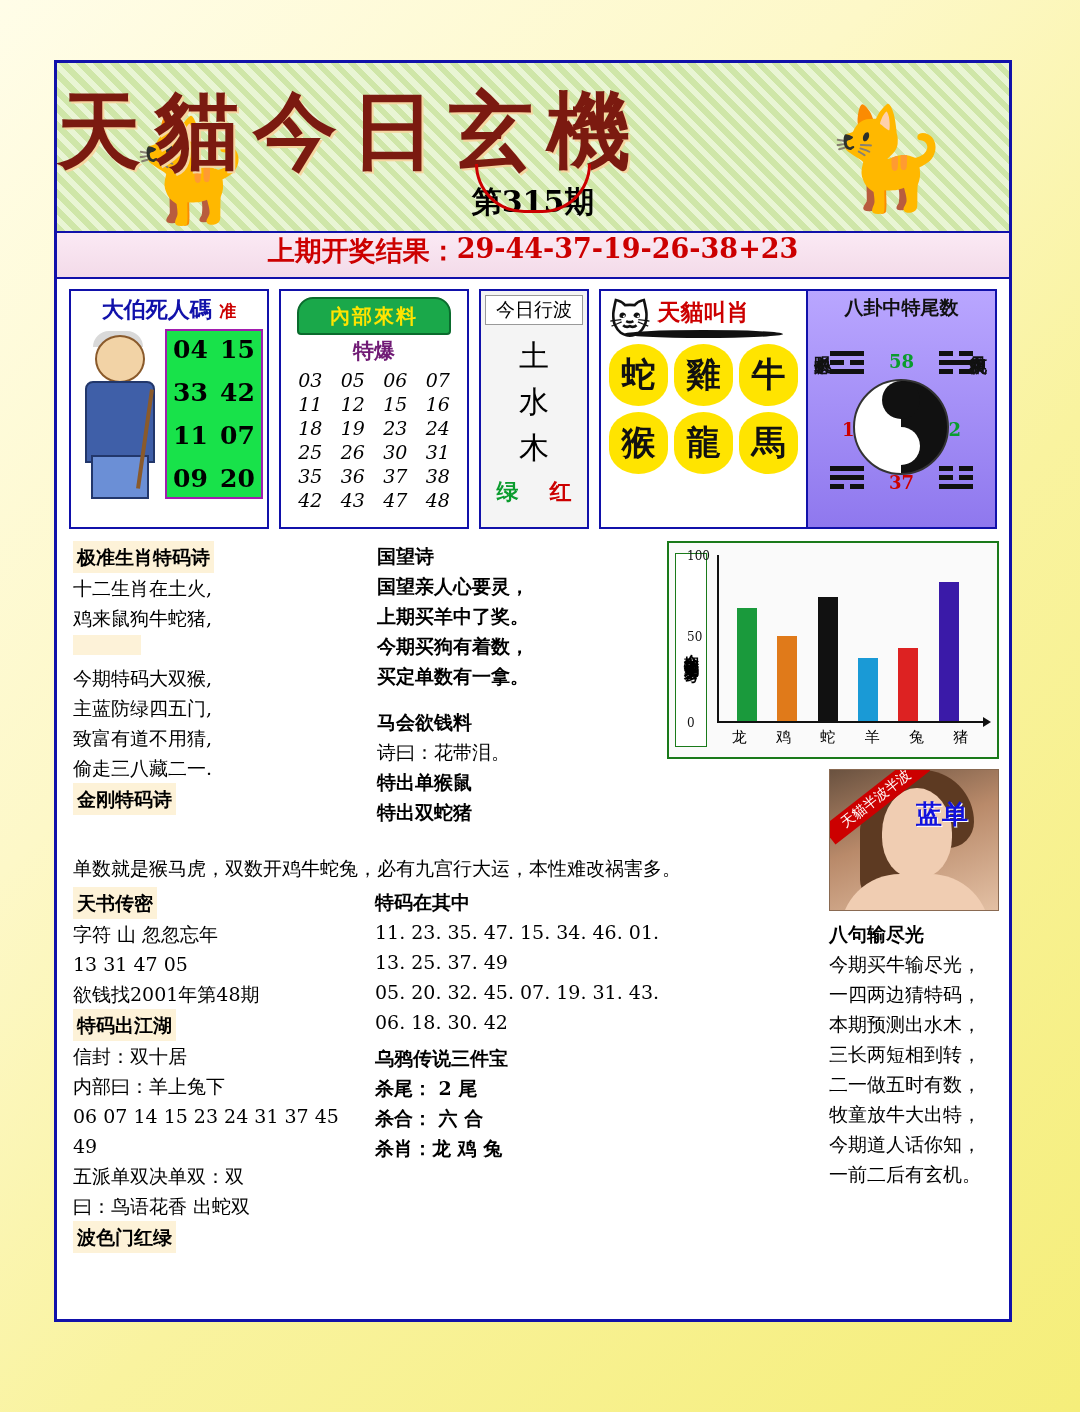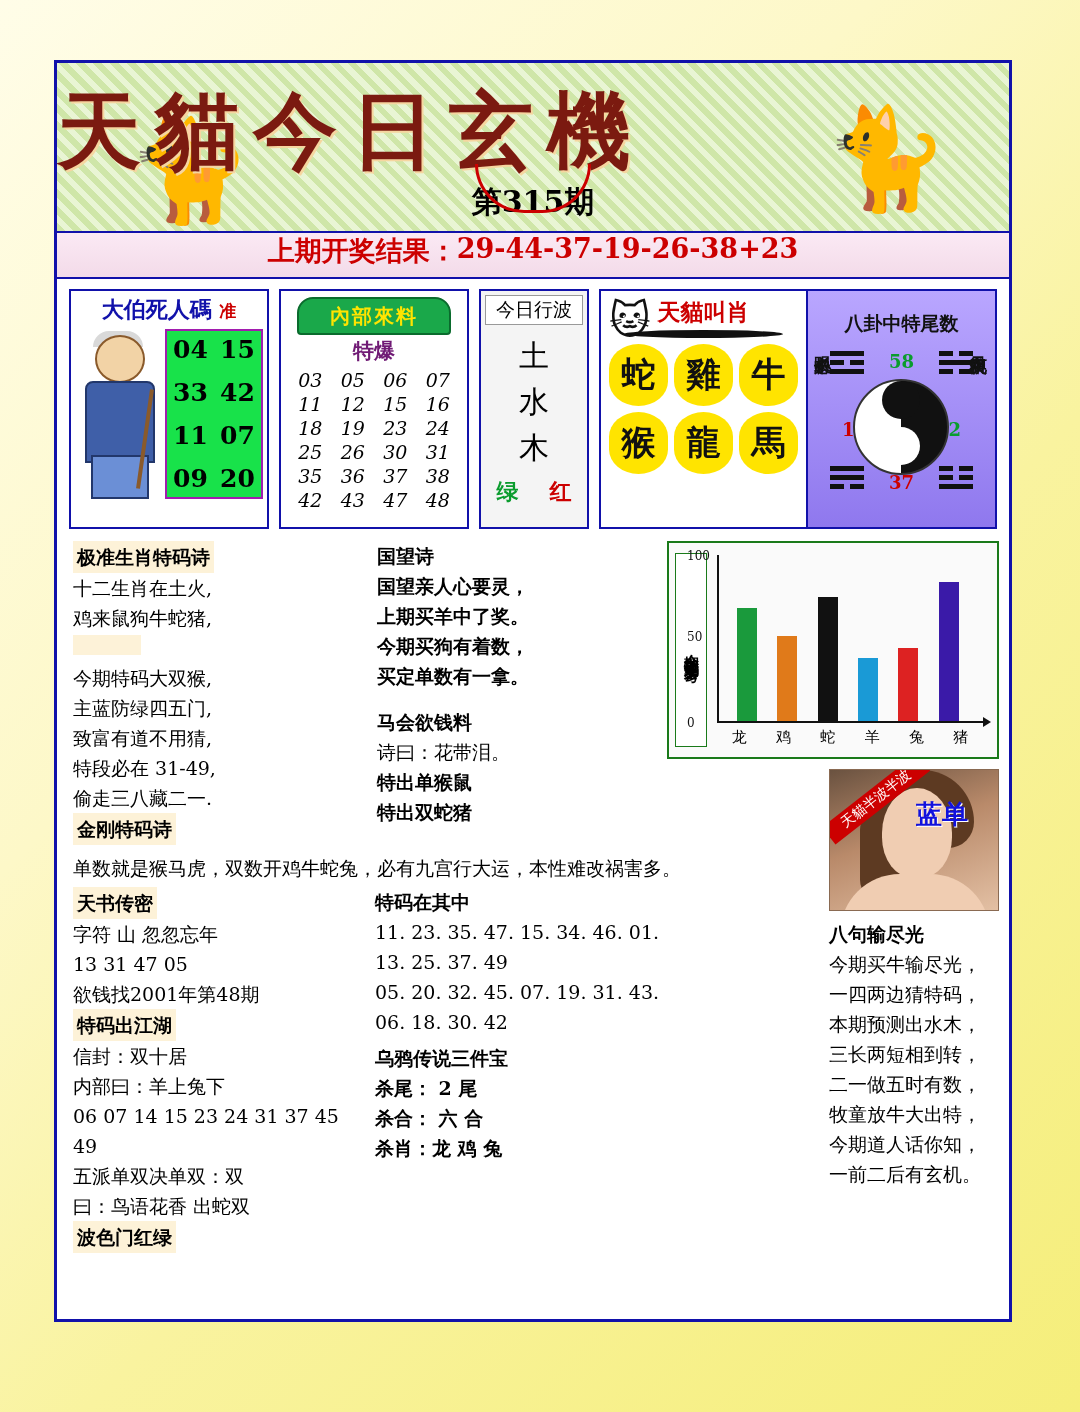--- a/index.html
+++ b/index.html
@@ -103,21 +103,21 @@
   .blackcat{position:absolute;left:8px;top:6px;font-size:40px;color:#111;}
   .zbar{margin:2px auto 4px auto;width:78%;height:8px;background:#111;border-radius:50%;}
   .zgrid{display:grid;grid-template-columns:repeat(3,1fr);gap:6px;padding:2px 8px;}
   .zcell{
     background:#ffe400;border-radius:50%/40%;height:62px;
     display:flex;align-items:center;justify-content:center;
     font-size:34px;font-weight:bold;color:#111;
     font-family:"DejaVu Serif","Liberation Serif",serif;
   }
   .b4-right{flex:1;background:linear-gradient(180deg,#b9a6ff,#8f78ee);position:relative;}
-  .bagua-title{text-align:center;color:#111;font-weight:bold;font-size:19px;padding-top:20px;font-family:"DejaVu Serif","Liberation Serif",serif;}
+  .bagua-title{text-align:center;color:#111;font-weight:bold;font-size:19px;padding-top:4px;font-family:"DejaVu Serif","Liberation Serif",serif;}
   .side-txt{position:absolute;top:52px;font-size:17px;font-weight:bold;color:#111;writing-mode:vertical-rl;font-family:"DejaVu Serif","Liberation Serif",serif;}
   .side-l{left:4px;}
   .side-r{right:4px;color:#111;}
   .yy{
     position:absolute;left:50%;top:88px;transform:translate(-50%,0);
     width:92px;height:92px;border-radius:50%;
     background:linear-gradient(90deg,#fff 50%,#111 50%);
     border:2px solid #333;
   }
   .yy:before,.yy:after{content:"";position:absolute;left:27px;width:38px;height:38px;border-radius:50%;}
@@ -322,21 +322,20 @@
   <div class="main" style="height:980px;">
 
     <div class="col-left t">
       <div class="ctr"><span class="hl b">极准生肖特码诗</span></div>
       <div>十二生肖在土火,</div>
       <div>鸡来鼠狗牛蛇猪,</div>
       <div class="hl" style="width:60px;height:18px;"></div>
       <div>今期特码大双猴,</div>
       <div>主蓝防绿四五门,</div>
       <div>致富有道不用猜,</div>
-      <div>特段必在 31-49,</div>
       <div>偷走三八藏二一.</div>
       <div class="ctr"><span class="hl b">金刚特码诗</span></div>
     </div>
 
     <div class="col-mid t ctr">
       <div class="b">国望诗</div>
       <div class="b">国望亲人心要灵，</div>
       <div class="b">上期买羊中了奖。</div>
       <div class="b">今期买狗有着数，</div>
       <div class="b">买定单数有一拿。</div>

